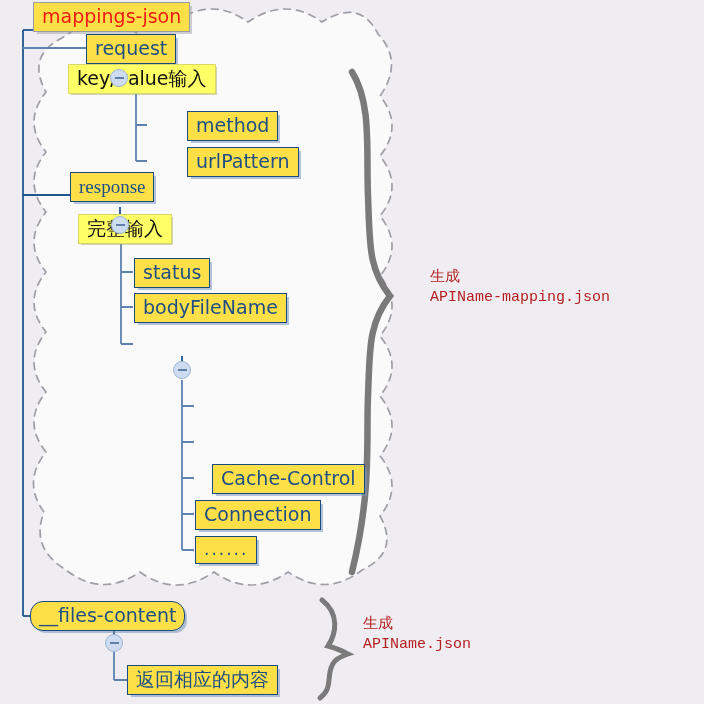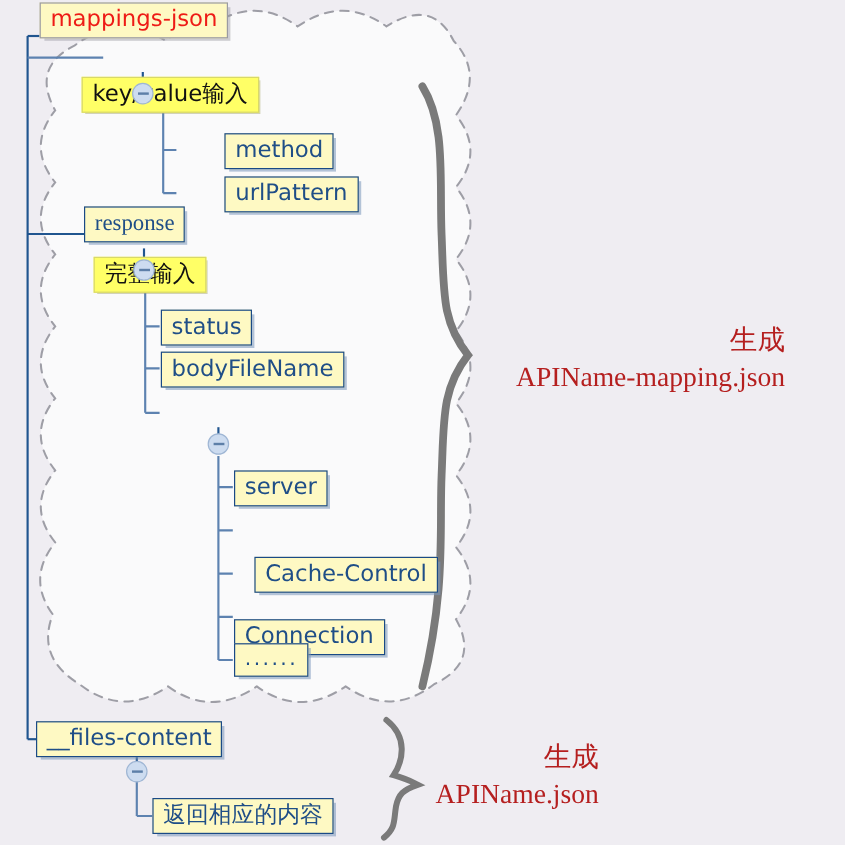--- a/index.html
+++ b/index.html
@@ -27,21 +27,21 @@
     width: 704px;
     height: 704px;
     pointer-events: none;
   }
 
   
   .node {
     position: absolute;
     box-sizing: border-box;
     border: 1.6px solid #1a4a86;
-    background: #fef9c3;
+    background: #fde047;
     color: #1f4e87;
     font-size: 19px;
     line-height: 1;
     white-space: nowrap;
     padding: 4px 8px 5px 8px;
     box-shadow: 3px 3px 0 -1px rgba(120,150,185,0.55);
   }
   .node.root {
     border: 1.4px solid #9a9aa2;
     color: #ee1b16;
@@ -79,25 +79,24 @@
     top: 7px;
     width: 9px;
     height: 2px;
     background: #5d7fa8;
   }
 
   
   .annot {
     position: absolute;
     color: #b51f1f;
-    font-size: 23px;
+    font-size: 15px;
     line-height: 1.35;
     white-space: nowrap;
-    font-family: Liberation Serif, serif;
-    text-align: right;
+    font-family: Liberation Mono, monospace;
   }
   .annot .l2 { display: block; }
 </style>
 </head>
 <body>
 
 <div id="stage">
 
   <svg id="art" viewBox="0 0 704 704" xmlns="http://www.w3.org/2000/svg">
 
@@ -178,46 +177,46 @@
     </g>
 
     <g fill="none" stroke="#20558f" stroke-width="1.8">
       <path d="M 114,630 L 114,636"></path>
       <path d="M 114,650 L 114,680 M 114,680 L 127,680" stroke="#5d82b0"></path>
     </g>
   </svg>
 
   <div class="node root" style="left:33px; top:2px;">mappings-json</div>
 
+  <div class="node" style="left:86px; top:34px;">request</div>
 
   <div class="node hl cjk" style="left:68px; top:64px;">key/value输入</div>
 
   <div class="node" style="left:147px; top:111px;margin-left:40px;">method</div>
 
   <div class="node" style="left:147px; top:147px;margin-left:40px;">urlPattern</div>
 
   <div class="node" style="left:70px; top:172px;font-family:Liberation Serif, serif;">response</div>
 
   <div class="node hl cjk" style="left:78px; top:214px;">完整输入</div>
 
   <div class="node" style="left:134px; top:258px;">status</div>
 
   <div class="node" style="left:134px; top:293px;">bodyFileName</div>
 
 
-  <div class="node" style="left:195px; top:392px;">server</div>
 
 
   <div class="node" style="left:212px; top:464px;">Cache-Control</div>
 
-  <div class="node" style="left:195px; top:500px;margin-top:16px;">Connection</div>
+  <div class="node" style="left:195px; top:500px;">Connection</div>
 
   <div class="node dots" style="left:195px; top:536px;">......</div>
 
-  <div class="node" style="left:30px; top:601px;">__files-content</div>
+  <div class="node" style="left:30px; top:601px;border-radius:13px;">__files-content</div>
 
   <div class="node cjk" style="left:127px; top:665px;">返回相应的内容</div>
 
   <div class="toggle" style="left:110px; top:69px;"></div>
   <div class="toggle" style="left:111px; top:216px;"></div>
   <div class="toggle" style="left:173px; top:361px;"></div>
   <div class="toggle" style="left:105px; top:634px;"></div>
 
   <div class="annot" style="left:430px; top:268px;">
     <span>生成</span>

